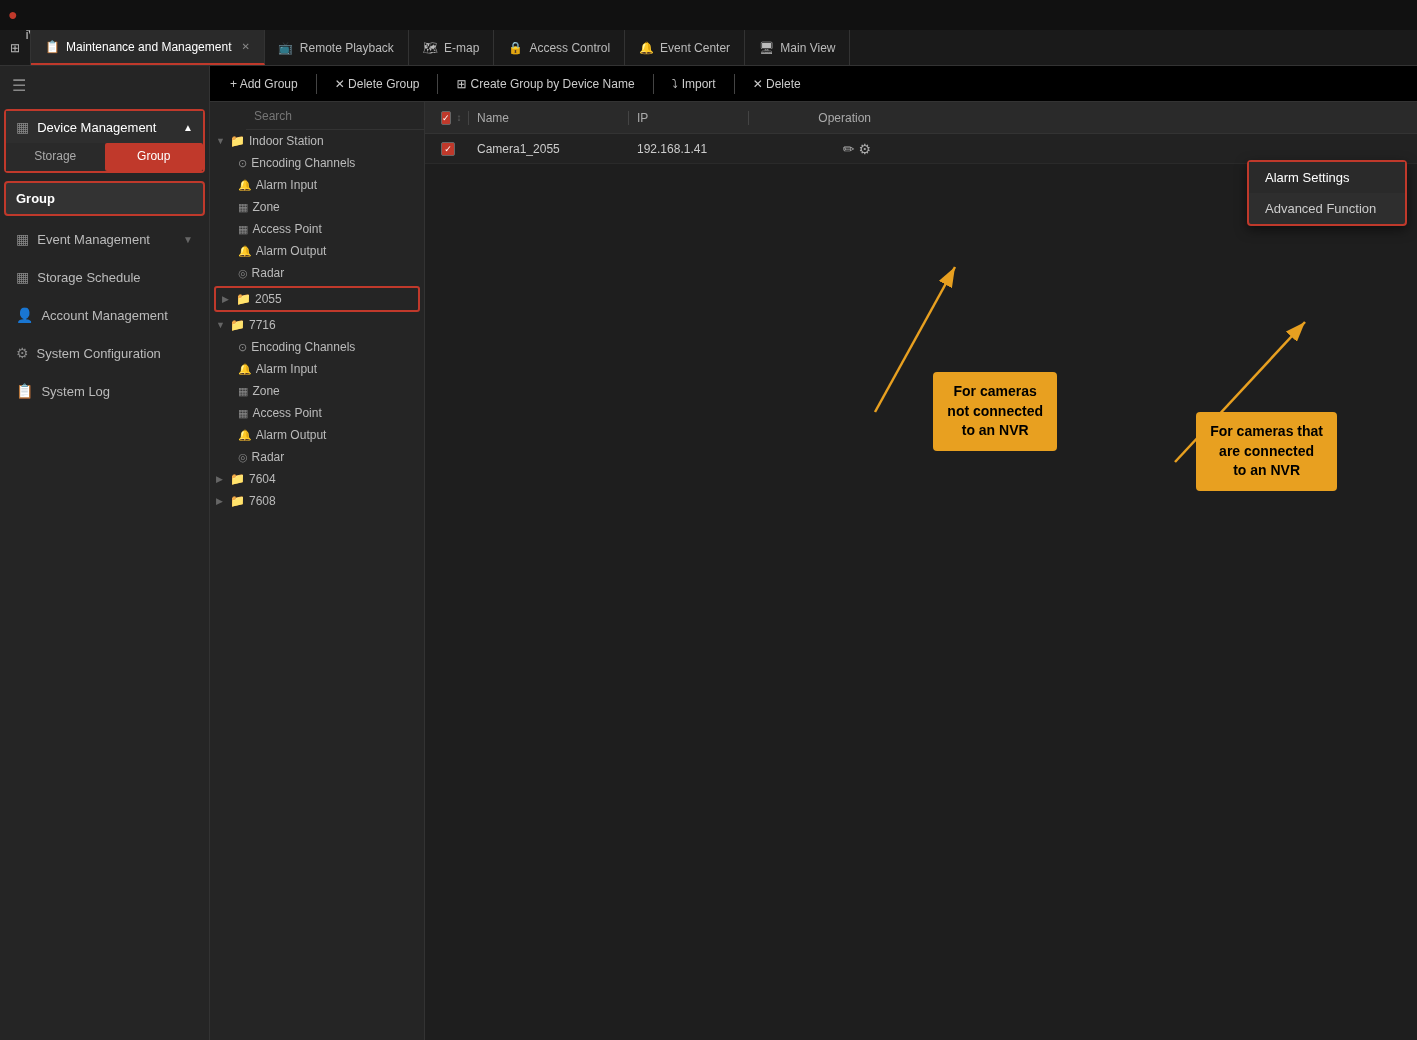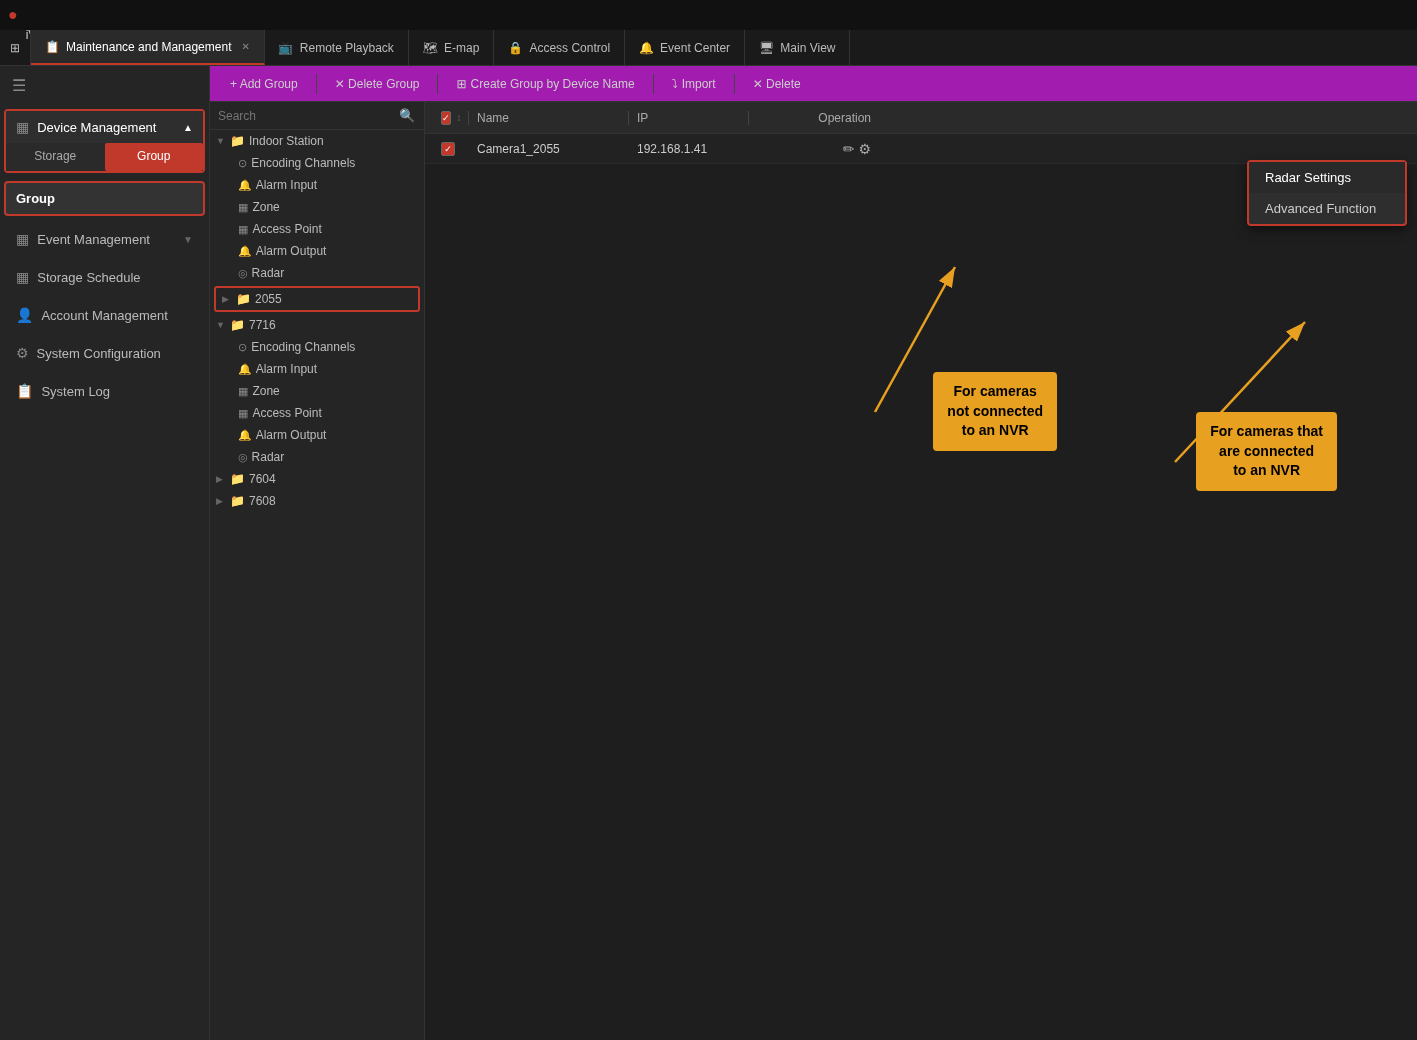--- a/index.html
+++ b/index.html
@@ -155,21 +155,21 @@
     .content-area {
       flex: 1;
       display: flex;
       flex-direction: column;
       overflow: hidden;
     }
 
     
     .toolbar {
       height: 36px;
-      background: #a21caf;
+      background: #000000;
       display: flex;
       align-items: center;
       padding: 0 10px;
       gap: 4px;
       border-bottom: 1px solid #333;
     }
     .toolbar-btn {
       display: flex;
       align-items: center;
       gap: 4px;
@@ -202,20 +202,21 @@
       flex-direction: column;
       flex-shrink: 0;
       overflow-y: auto;
     }
     .search-box {
       display: flex;
       align-items: center;
       padding: 6px 8px;
       border-bottom: 1px solid #333;
       gap: 22px;
+      margin-left: 36px;
     }
     .search-input {
       flex: 1;
       background: transparent;
       border: none;
       outline: none;
       color: #ccc;
       font-size: 12px;
     }
     .search-icon { color: #888; font-size: 13px; cursor: pointer; }
@@ -616,21 +617,21 @@
           </div>
           <div class="table-cell col-op">
             <div class="operation-btn">
               <span style="font-size:14px;">✏</span>
               <span style="font-size:14px;">⚙</span>
             </div>
           </div>
         </div>
 
         <div class="op-dropdown dropdown-red-border">
-          <div class="op-dropdown-item highlighted">Radar Settings</div>
+          <div class="op-dropdown-item highlighted">Alarm Settings</div>
           <div class="op-dropdown-item">Advanced Function</div>
         </div>
 
         <div class="annotation-box annotation-nvr1">
           <span>For cameras<br>not connected<br>to an NVR</span>
         </div>
         <div class="annotation-box annotation-nvr2">
           <span>For cameras that<br>are connected<br>to an NVR</span>
         </div>
 

